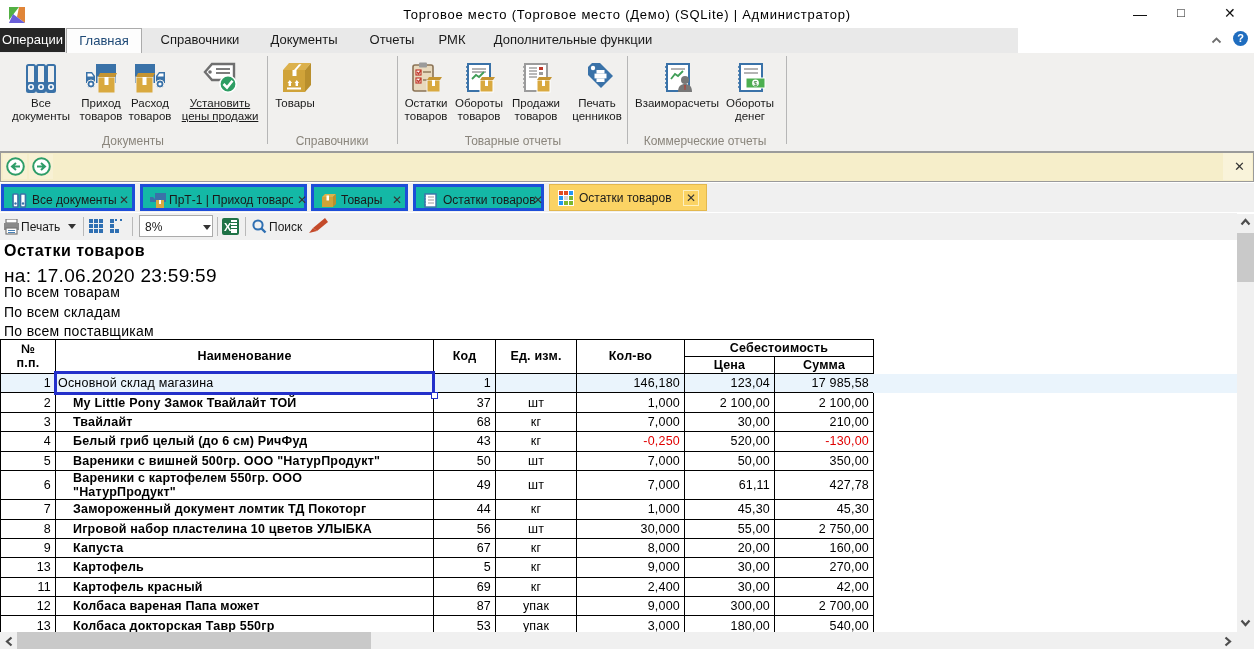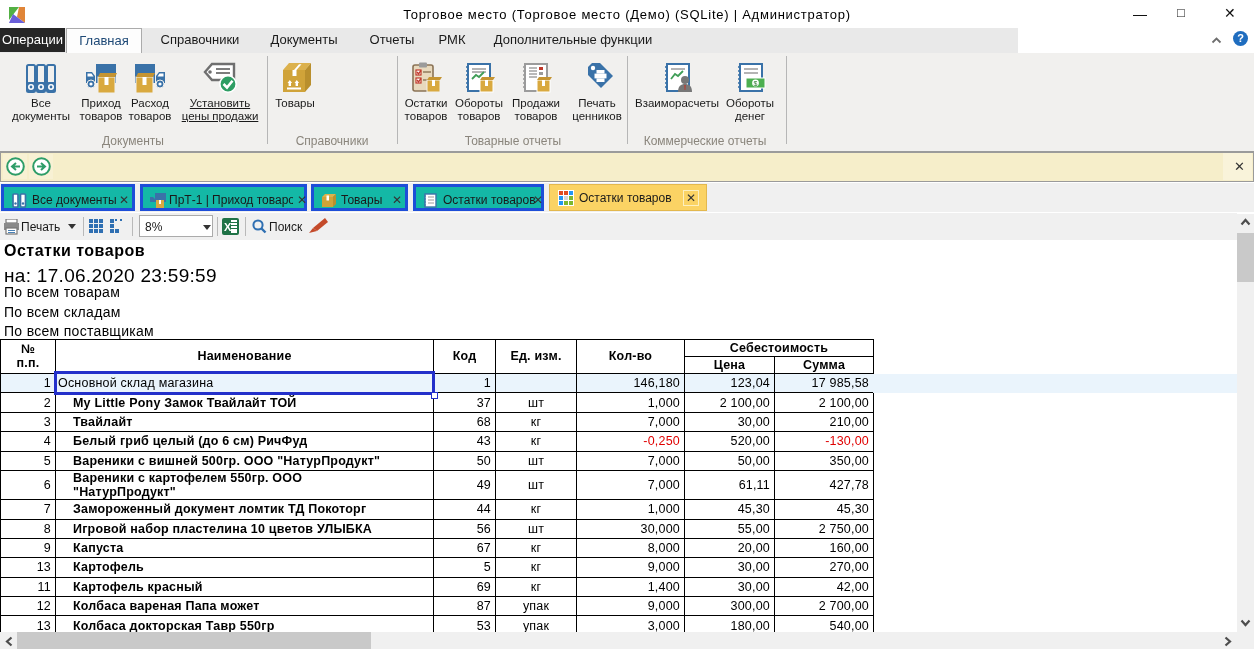--- a/index.html
+++ b/index.html
@@ -571,21 +571,21 @@
             <td class="ctr">кг</td>
             <td class="num">9,000</td>
             <td class="num">30,00</td>
             <td class="num">270,00</td>
           </tr>
       <tr class="r">
             <td class="num">11</td>
             <td class="nm2">Картофель красный</td>
             <td class="num">69</td>
             <td class="ctr">кг</td>
-            <td class="num">1,400</td>
+            <td class="num">2,400</td>
             <td class="num">30,00</td>
             <td class="num">42,00</td>
           </tr>
       <tr class="r">
             <td class="num">12</td>
             <td class="nm2">Колбаса вареная Папа может</td>
             <td class="num">87</td>
             <td class="ctr">упак</td>
             <td class="num">9,000</td>
             <td class="num">300,00</td>

